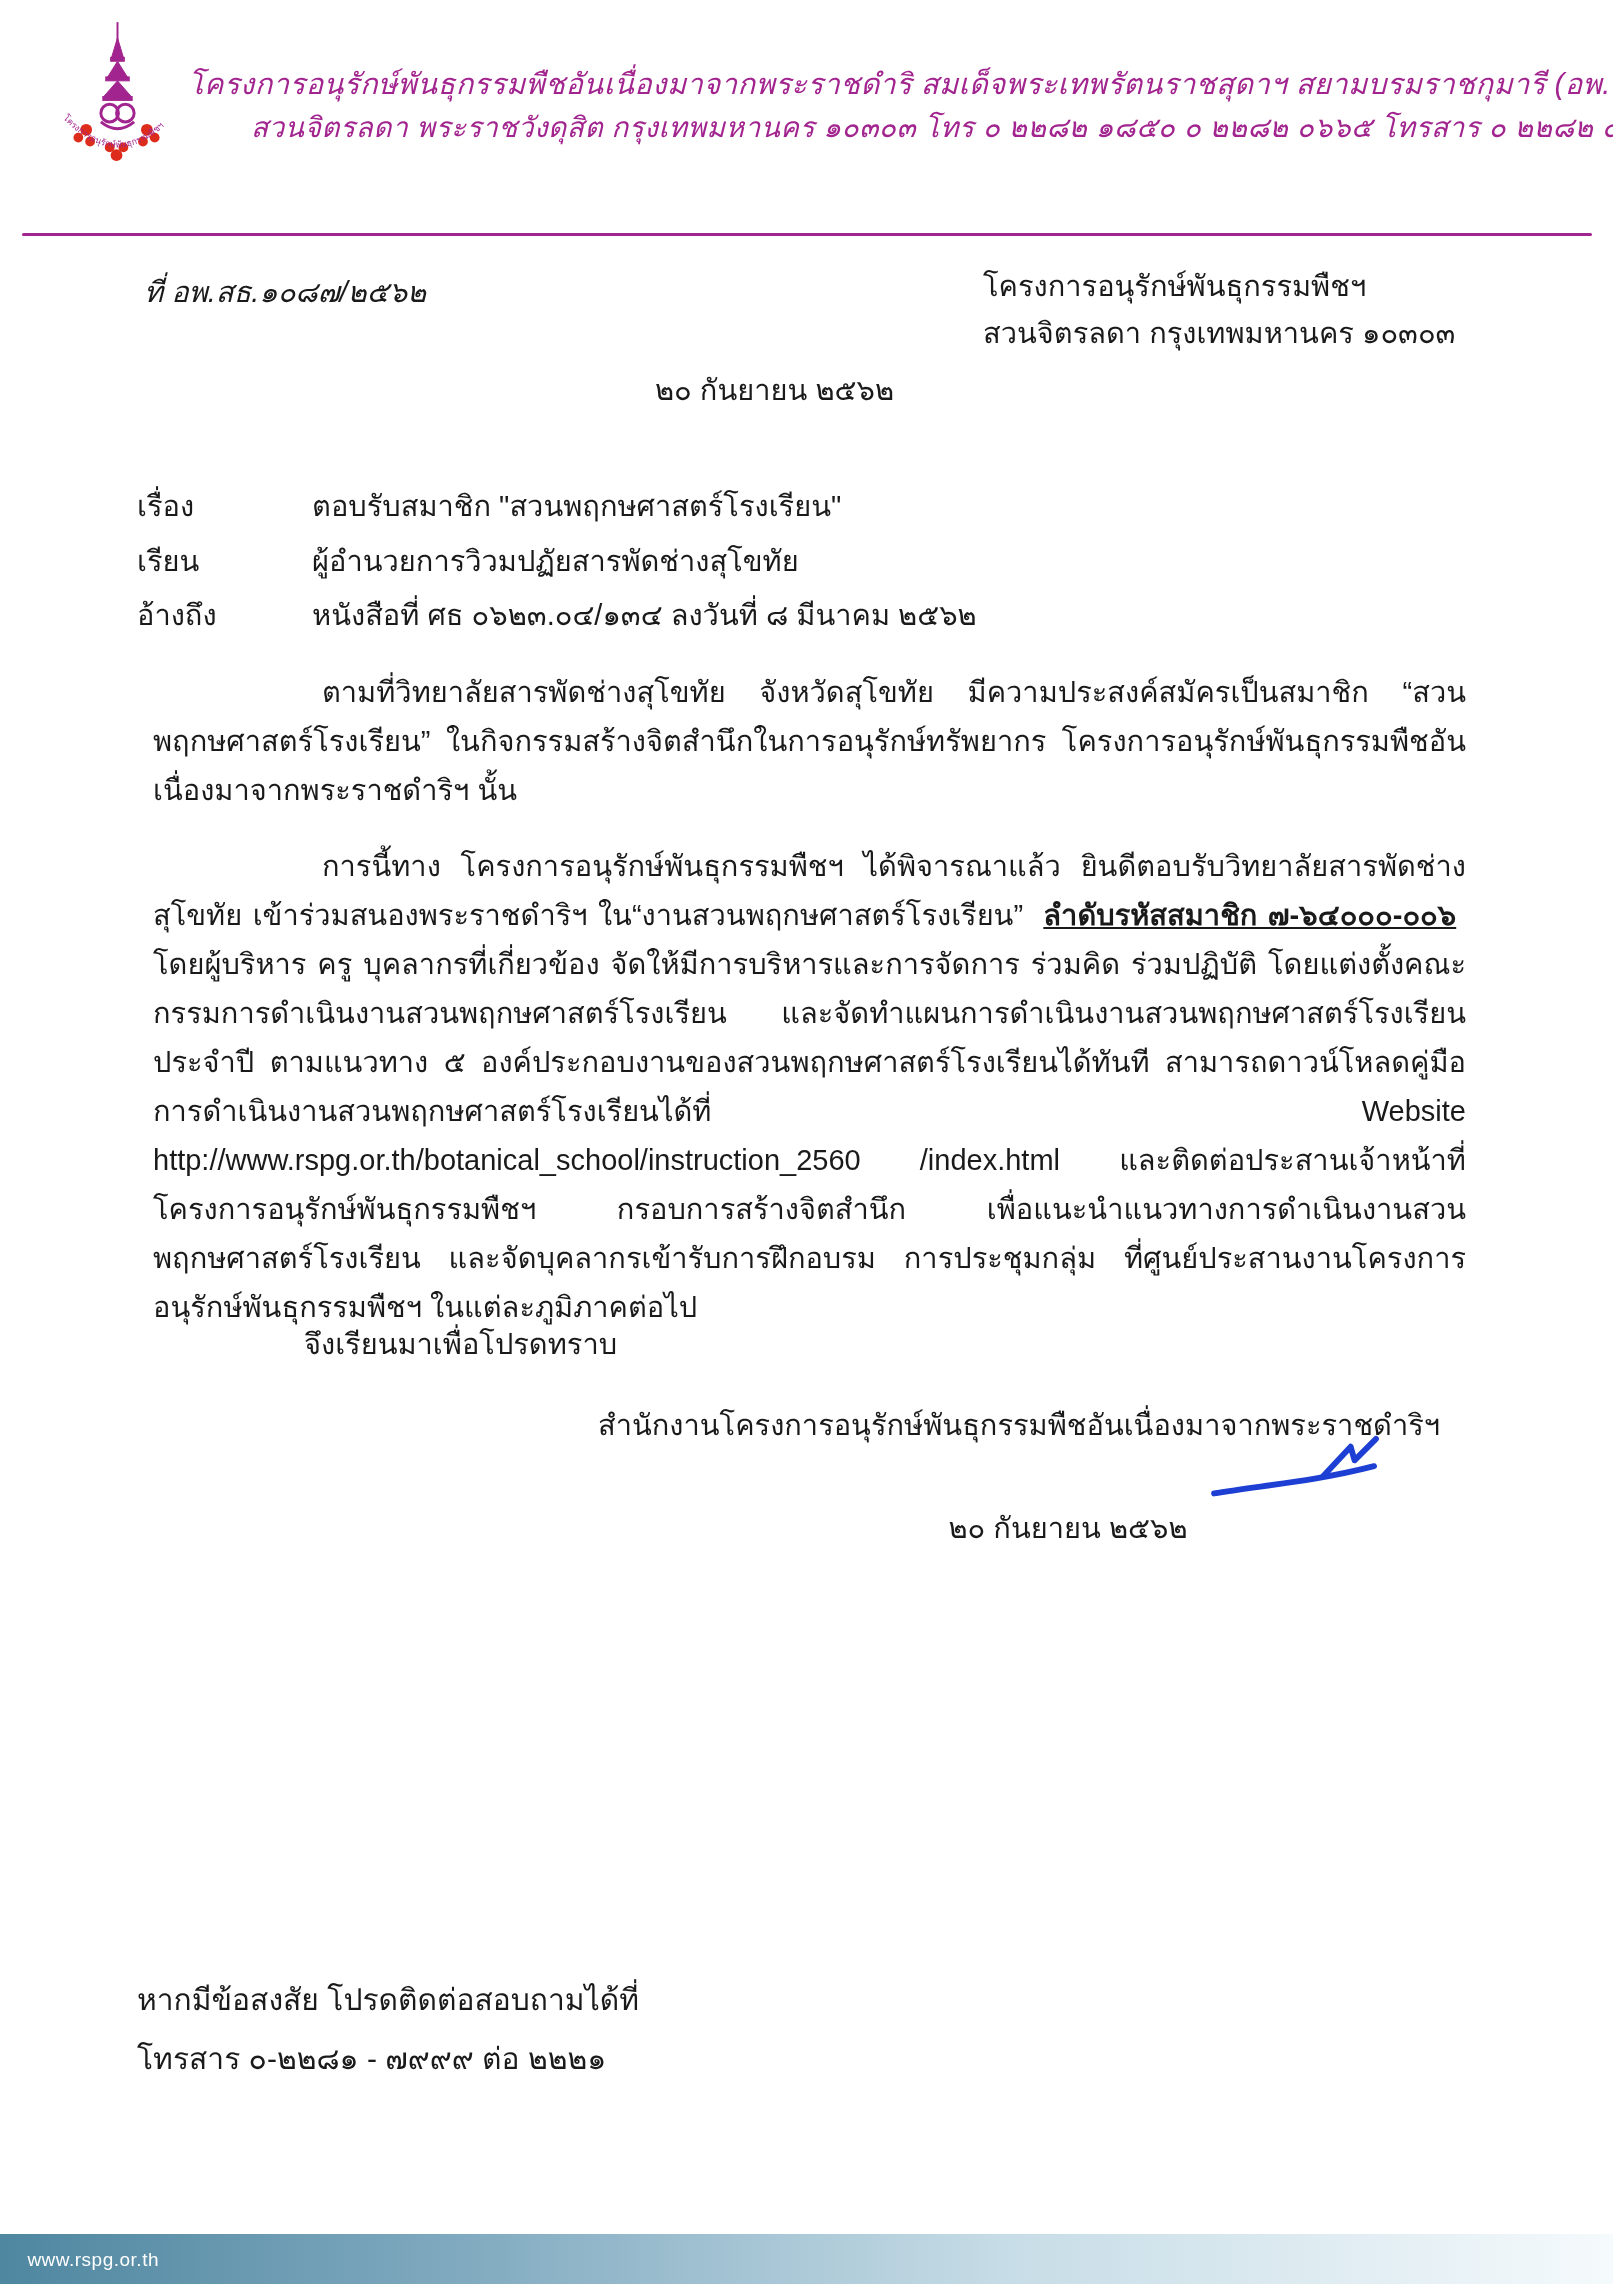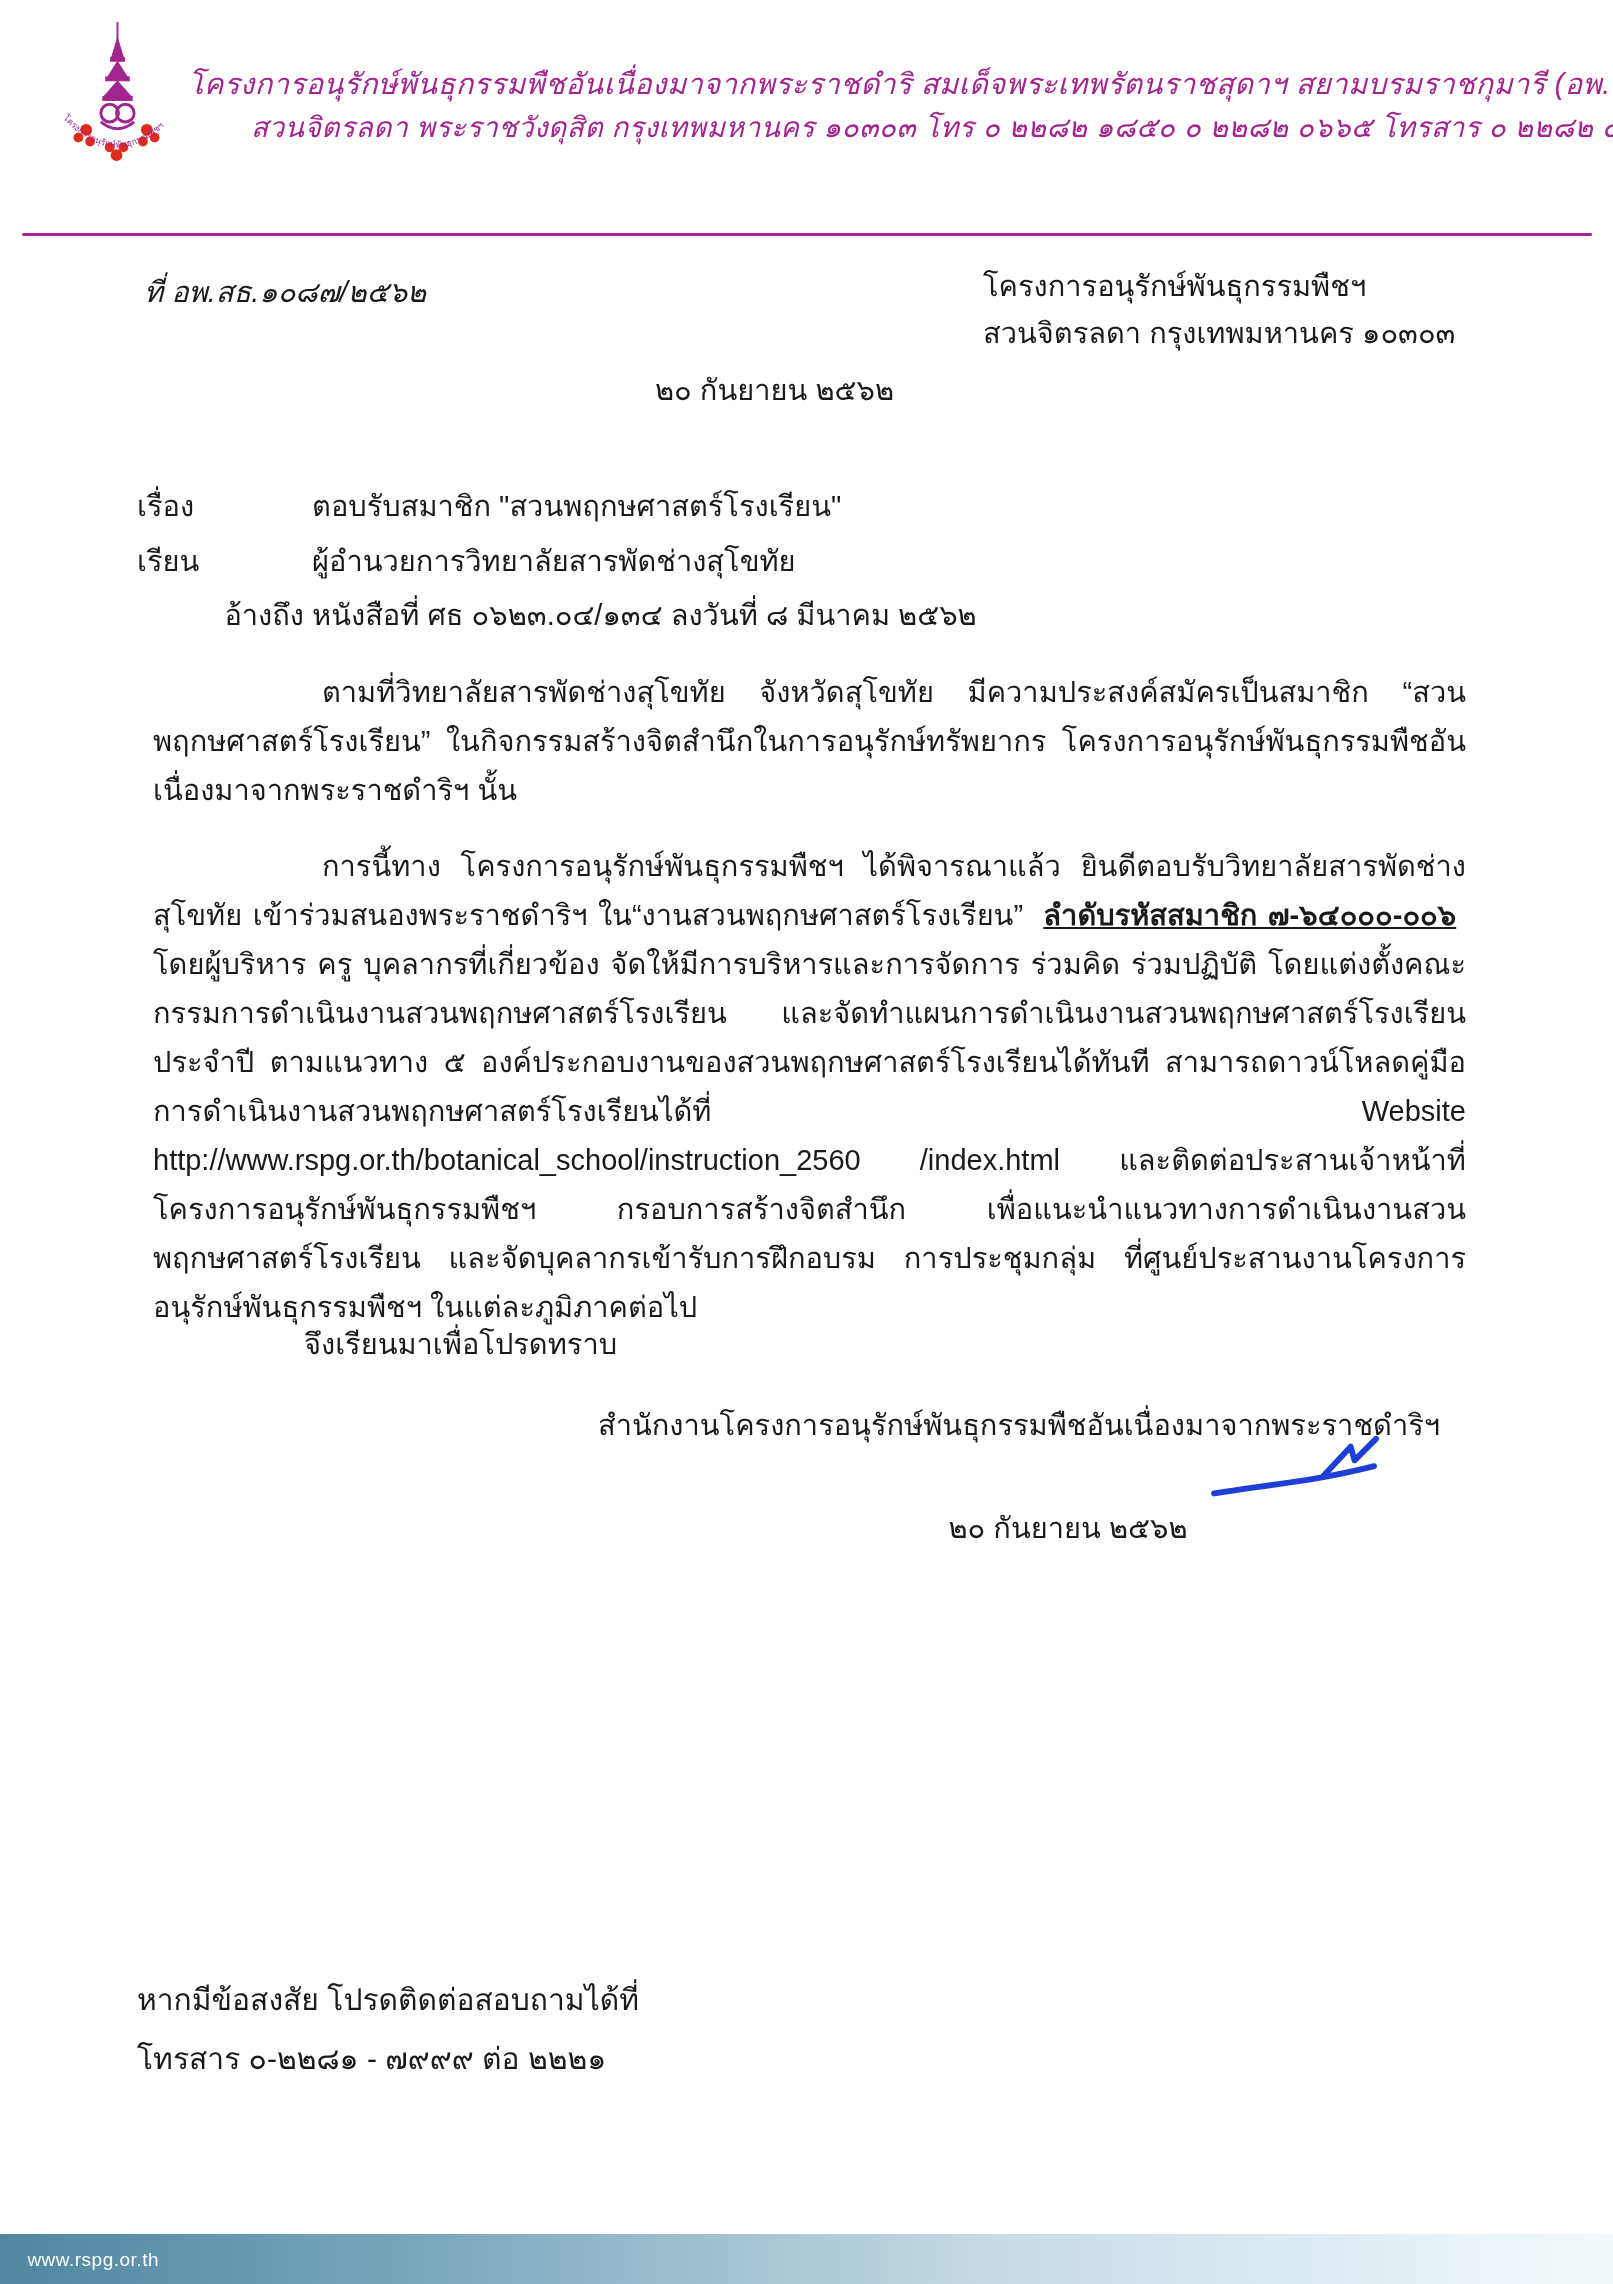--- a/index.html
+++ b/index.html
@@ -15,21 +15,21 @@
   .hdr-line2{font-size:28px;line-height:43px;white-space:nowrap;padding-left:63px;letter-spacing:0.5px;}
   .rule{left:21.6px;top:233px;width:1570px;height:2.9px;background:#a2258f;border-radius:2px;}
   
   .txt{font-size:29px;line-height:43px;}
   .ref-no{left:144px;top:271px;white-space:nowrap;font-style:italic;}
   .org-block{left:983px;top:263px;line-height:47px;white-space:nowrap;}
   .date1{left:0;top:369px;width:1549px;text-align:center;}
   .field-row{left:137px;white-space:nowrap;}
   .row-subject{top:485px;}
   .row-to{top:540px;}
-  .row-ref{top:594px;text-align:right;}
+  .row-ref{top:594px;}
   .field-label{display:inline-block;width:167px;}
   .body-text{left:137px;top:652px;width:1345px;text-align:justify;}
   .body-text p{margin:16px;font-size:29px;line-height:49px;text-indent:169px;}
   .body-text p.p2{margin-top:27.4px;}
   .member-code{font-weight:bold;text-decoration:underline;margin:0 9.8px;}
   .closing{left:304px;top:1323px;white-space:nowrap;}
   .signer-org{left:431px;top:1404px;width:1176px;text-align:center;white-space:nowrap;}
   .signature{left:1208px;top:1433px;width:176px;height:80px;}
   .sign-date{left:578px;top:1507px;width:980px;text-align:center;}
   
@@ -99,21 +99,21 @@
 
 <div class="abs txt date1">๒๐ กันยายน ๒๕๖๒</div>
 
 <div class="abs txt field-row row-subject">
   <span class="field-label">เรื่อง</span>
   <span>ตอบรับสมาชิก "สวนพฤกษศาสตร์โรงเรียน"</span>
 </div>
 
 <div class="abs txt field-row row-to">
   <span class="field-label">เรียน</span>
-  <span>ผู้อำนวยการวิทยาลัยสารพัดช่างสุโขทัย</span>
+  <span>ผู้อำนวยการวิวมปฏัยสารพัดช่างสุโขทัย</span>
 </div>
 
 <div class="abs txt field-row row-ref">
   <span class="field-label">อ้างถึง</span>
   <span>หนังสือที่ ศธ ๐๖๒๓.๐๔/๑๓๔ ลงวันที่ ๘ มีนาคม ๒๕๖๒</span>
 </div>
 
 <div class="abs body-text">
   <p class="p1">ตามที่วิทยาลัยสารพัดช่างสุโขทัย จังหวัดสุโขทัย มีความประสงค์สมัครเป็นสมาชิก “สวนพฤกษศาสตร์โรงเรียน”  ในกิจกรรมสร้างจิตสำนึกในการอนุรักษ์ทรัพยากร โครงการอนุรักษ์พันธุกรรมพืชอันเนื่องมาจากพระราชดำริฯ นั้น</p>
   <p class="p2">

